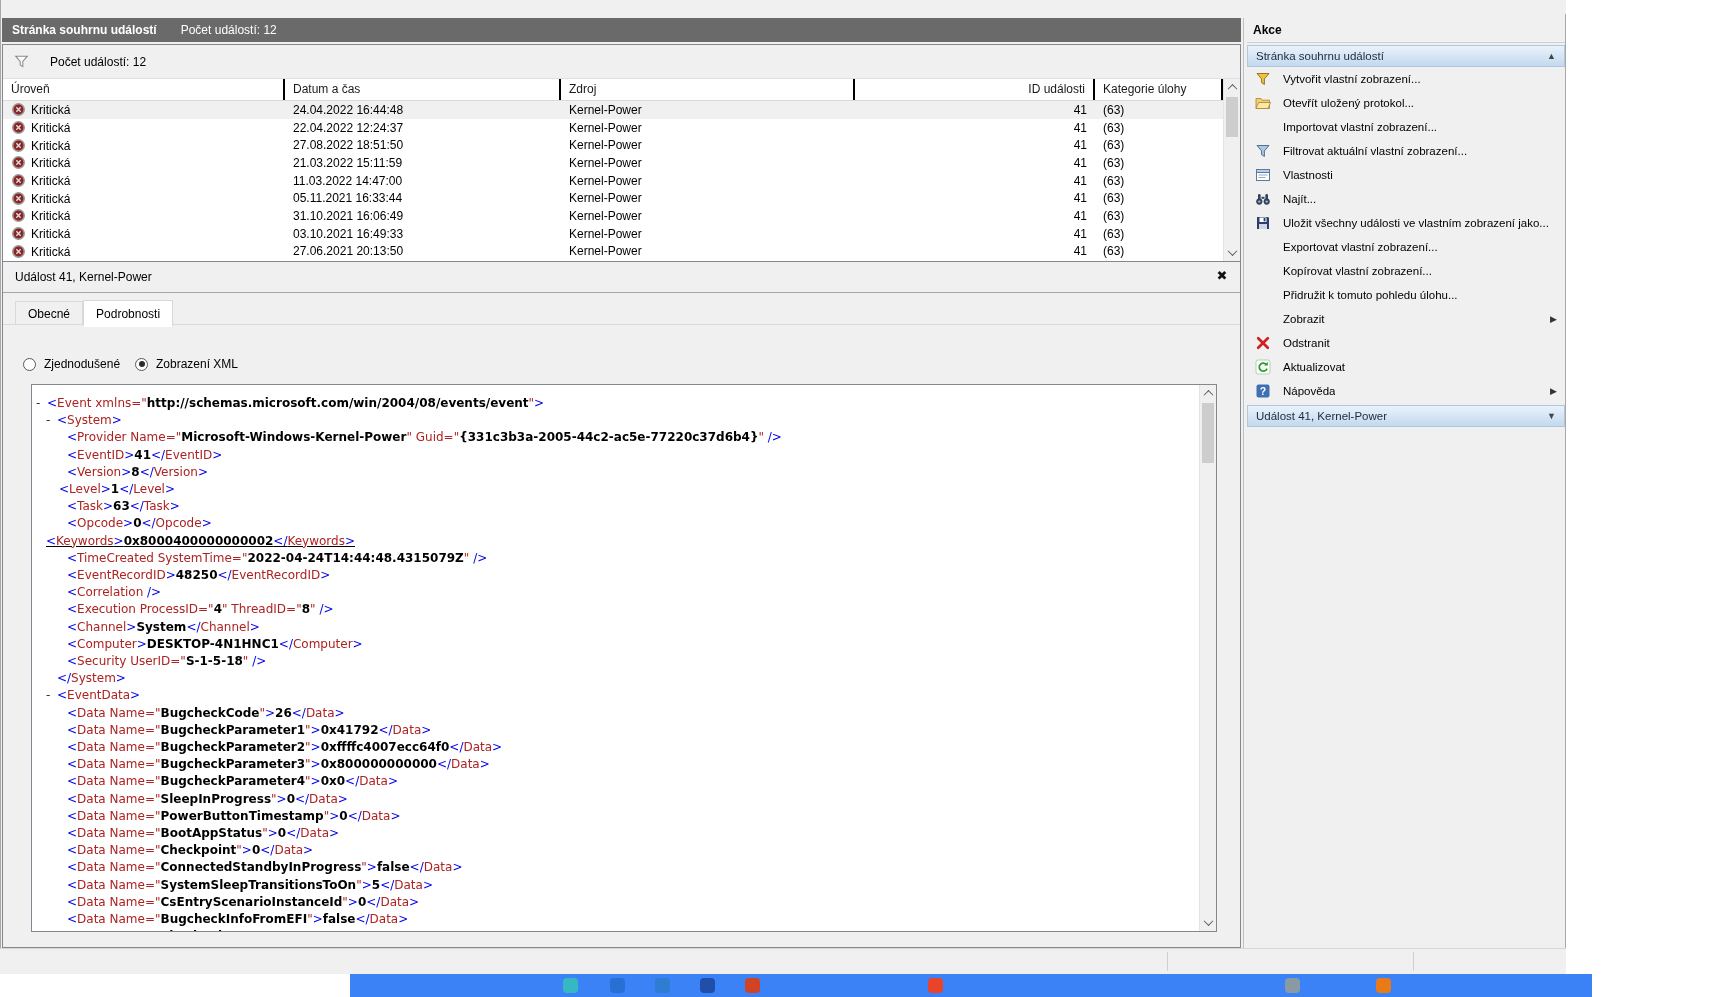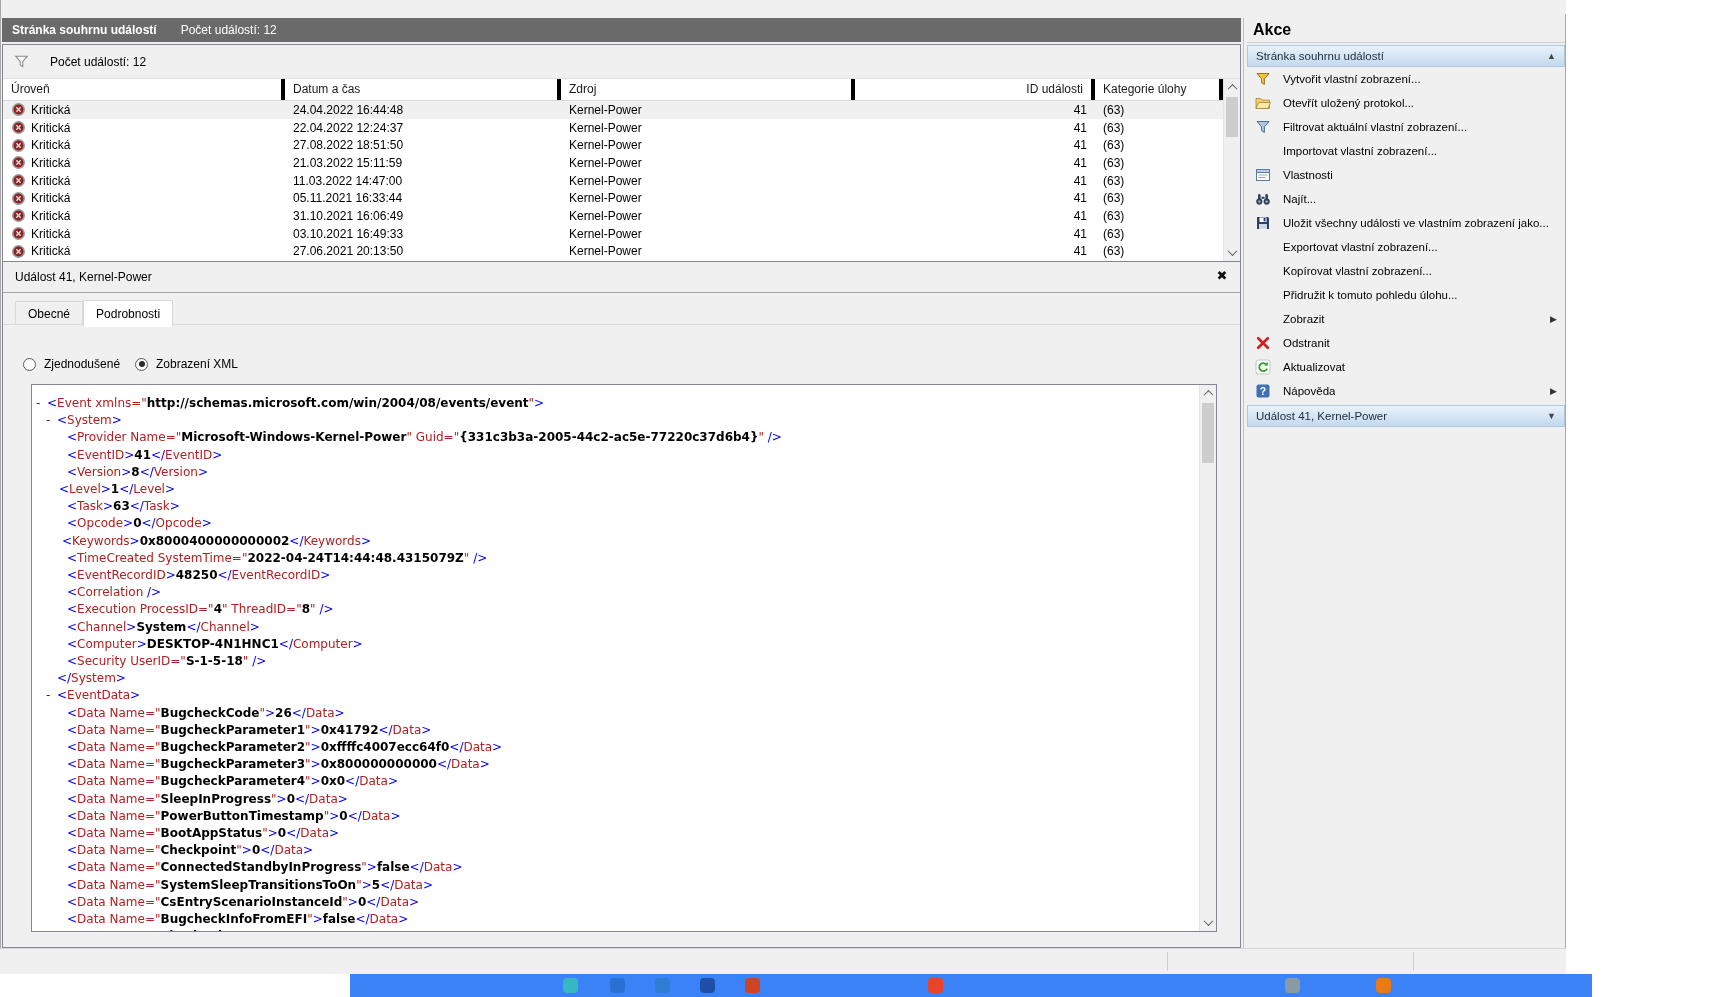--- a/index.html
+++ b/index.html
@@ -15,28 +15,28 @@
   .db-title{font-weight:bold;font-size:12px;margin-left:10px;white-space:nowrap}
   .db-count{font-size:12px;margin-left:24px;white-space:nowrap}
 
   
   #panel{position:absolute;left:2px;top:44px;width:1239px;height:904px;border:1px solid #828790;background:#f0f0f0;box-sizing:border-box}
   #filterbar{position:absolute;left:0;top:0;width:100%;height:34px;border-bottom:1px solid #e0e0e0;display:flex;align-items:center;box-sizing:border-box;background:#f0f0f0}
   .funnel{margin-left:10px;width:17px;height:17px;flex:none}
   #filterlabel{margin-left:20px;font-size:12px}
 
   #thead{position:absolute;left:0;top:34px;width:1220px;height:22px;background:#fff;display:flex;border-bottom:1px solid #d9d9d9;box-sizing:border-box}
-  .th{font-size:12px;color:#1a1a1a;line-height:21px;padding-left:8px;border-right:4px solid #000000;box-sizing:border-box;white-space:nowrap;overflow:hidden}
+  .th{font-size:12px;color:#1a1a1a;line-height:21px;padding-left:8px;border-right:2px solid #000000;box-sizing:border-box;white-space:nowrap;overflow:hidden}
   .th.right{text-align:right;padding-right:8px;padding-left:0}
   #tbody{position:absolute;left:0;top:56px;width:1220px;height:160px;background:#fff;overflow:hidden}
   .trow{display:flex;height:17.7px;align-items:center;font-size:12px}
   .trow.sel{background:#f0f0f0}
   .cell{box-sizing:border-box;padding-left:8px;white-space:nowrap;overflow:hidden;flex:none}
   .cell.right{text-align:right;padding-right:8px;padding-left:0}
-  .cell.lvl{display:flex;align-items:center}
+  .cell.lvl{display:flex;align-items:flex-end}
   .crit{width:15px;height:15px;margin-right:5px;flex:none;display:inline-block}
 
   
   .vscroll{position:absolute;width:17px;background:#f0f0f0;border-left:1px solid #e4e4e4;box-sizing:border-box}
   #tscroll{right:0;top:34px;height:182px}
   .sb-btn{position:absolute;left:0;width:16px;height:17px;display:flex;align-items:center;justify-content:center}
   .sb-up{top:0}.sb-down{bottom:0}
   .chev{display:inline-block;width:6px;height:6px;border-left:1.6px solid #5f5f5f;border-top:1.6px solid #5f5f5f}
   .chev.up{transform:rotate(45deg) translate(1px,1px)}
   .chev.down{transform:rotate(225deg) translate(1px,1px)}
@@ -64,21 +64,21 @@
   .xline{position:relative}
   .xmark{position:absolute;color:#333}
   .xp{color:#0000e8}
   .xe{color:#ad2222}
   .xv{font-weight:bold;color:#000}
   #xscroll{right:0;top:0;bottom:0;height:auto}
 
   
   #vdiv{position:absolute;left:1243px;top:18px;width:1px;height:930px;background:#c0c0c0}
   #actions{position:absolute;left:1247px;top:18px;width:318px;height:930px;background:#f0f0f0;font-size:11.5px}
-  #ahdr{height:24px;line-height:24px;font-weight:bold;font-size:16px;padding-left:6px;border-bottom:1px solid #d0d0d0}
+  #ahdr{height:24px;line-height:24px;font-weight:bold;font-size:12px;padding-left:6px;border-bottom:1px solid #d0d0d0}
   .asec-h{height:22px;background:linear-gradient(#e9f2fb,#c3d9ee);border:1px solid #b0c8de;box-sizing:border-box;display:flex;align-items:center;padding:0 8px;color:#1c2b3a;margin-top:2px}
   .asec-h .lbl{flex:1;font-size:11.5px}
   .asec-arrow{font-size:9px;color:#444}
   .aitem{height:24px;display:flex;align-items:center;position:relative}
   .aicon{width:16px;height:16px;margin-left:8px;flex:none}
   .aitem .lbl{margin-left:12px;white-space:nowrap;overflow:hidden}
   .sub-arrow{position:absolute;right:8px;font-size:9px;color:#333}
 
   
   #statusbar{position:absolute;left:0;top:948px;width:1566px;height:26px;background:#f0f0f0;border-top:1px solid #d7d7d7;box-sizing:border-box}
@@ -268,21 +268,21 @@
     <div id="xmlbox">
       <div id="xmlcontent">
           <div class="xline" style="padding-left: 15px;"><span class="xmark" style="left: 4px;">-</span><span class="xp">&lt;</span><span class="xe">Event</span><span class="xe"> xmlns="</span><span class="xv">http://schemas.microsoft.com/win/2004/08/events/event</span><span class="xe">"</span><span class="xp">&gt;</span></div>
           <div class="xline" style="padding-left: 25px;"><span class="xmark" style="left: 14px;">-</span><span class="xp">&lt;</span><span class="xe">System</span><span class="xp">&gt;</span></div>
           <div class="xline" style="padding-left: 35px;"><span class="xp">&lt;</span><span class="xe">Provider</span><span class="xe"> Name="</span><span class="xv">Microsoft-Windows-Kernel-Power</span><span class="xe">"</span><span class="xe"> Guid="</span><span class="xv">{331c3b3a-2005-44c2-ac5e-77220c37d6b4}</span><span class="xe">"</span><span class="xp"> /&gt;</span></div>
           <div class="xline" style="padding-left: 35px;"><span class="xp">&lt;</span><span class="xe">EventID</span><span class="xp">&gt;</span><span class="xv">41</span><span class="xp">&lt;/</span><span class="xe">EventID</span><span class="xp">&gt;</span></div>
           <div class="xline" style="padding-left: 35px;"><span class="xp">&lt;</span><span class="xe">Version</span><span class="xp">&gt;</span><span class="xv">8</span><span class="xp">&lt;/</span><span class="xe">Version</span><span class="xp">&gt;</span></div>
           <div class="xline" style="padding-left: 27px;"><span class="xp">&lt;</span><span class="xe">Level</span><span class="xp">&gt;</span><span class="xv">1</span><span class="xp">&lt;/</span><span class="xe">Level</span><span class="xp">&gt;</span></div>
           <div class="xline" style="padding-left: 35px;"><span class="xp">&lt;</span><span class="xe">Task</span><span class="xp">&gt;</span><span class="xv">63</span><span class="xp">&lt;/</span><span class="xe">Task</span><span class="xp">&gt;</span></div>
           <div class="xline" style="padding-left: 35px;"><span class="xp">&lt;</span><span class="xe">Opcode</span><span class="xp">&gt;</span><span class="xv">0</span><span class="xp">&lt;/</span><span class="xe">Opcode</span><span class="xp">&gt;</span></div>
-          <div class="xline" style="padding-left: 30px;"><span class="xp">&lt;</span><span class="xe">Keywords</span><span class="xp">&gt;</span><span class="xv">0x8000400000000002</span><span class="xp">&lt;/</span><span class="xe">Keywords</span><span class="xp">&gt;</span></div>
+          <div class="xline" style="padding-left: 14px; text-decoration: underline;"><span class="xp">&lt;</span><span class="xe">Keywords</span><span class="xp">&gt;</span><span class="xv">0x8000400000000002</span><span class="xp">&lt;/</span><span class="xe">Keywords</span><span class="xp">&gt;</span></div>
           <div class="xline" style="padding-left: 35px;"><span class="xp">&lt;</span><span class="xe">TimeCreated</span><span class="xe"> SystemTime="</span><span class="xv">2022-04-24T14:44:48.4315079Z</span><span class="xe">"</span><span class="xp"> /&gt;</span></div>
           <div class="xline" style="padding-left: 35px;"><span class="xp">&lt;</span><span class="xe">EventRecordID</span><span class="xp">&gt;</span><span class="xv">48250</span><span class="xp">&lt;/</span><span class="xe">EventRecordID</span><span class="xp">&gt;</span></div>
           <div class="xline" style="padding-left: 35px;"><span class="xp">&lt;</span><span class="xe">Correlation</span><span class="xp"> /&gt;</span></div>
           <div class="xline" style="padding-left: 35px;"><span class="xp">&lt;</span><span class="xe">Execution</span><span class="xe"> ProcessID="</span><span class="xv">4</span><span class="xe">"</span><span class="xe"> ThreadID="</span><span class="xv">8</span><span class="xe">"</span><span class="xp"> /&gt;</span></div>
           <div class="xline" style="padding-left: 35px;"><span class="xp">&lt;</span><span class="xe">Channel</span><span class="xp">&gt;</span><span class="xv">System</span><span class="xp">&lt;/</span><span class="xe">Channel</span><span class="xp">&gt;</span></div>
           <div class="xline" style="padding-left: 35px;"><span class="xp">&lt;</span><span class="xe">Computer</span><span class="xp">&gt;</span><span class="xv">DESKTOP-4N1HNC1</span><span class="xp">&lt;/</span><span class="xe">Computer</span><span class="xp">&gt;</span></div>
           <div class="xline" style="padding-left: 35px;"><span class="xp">&lt;</span><span class="xe">Security</span><span class="xe"> UserID="</span><span class="xv">S-1-5-18</span><span class="xe">"</span><span class="xp"> /&gt;</span></div>
           <div class="xline" style="padding-left: 25px;"><span class="xp">&lt;/</span><span class="xe">System</span><span class="xp">&gt;</span></div>
           <div class="xline" style="padding-left: 25px;"><span class="xmark" style="left: 14px;">-</span><span class="xp">&lt;</span><span class="xe">EventData</span><span class="xp">&gt;</span></div>
           <div class="xline" style="padding-left: 35px;"><span class="xp">&lt;</span><span class="xe">Data</span><span class="xe"> Name="</span><span class="xv">BugcheckCode</span><span class="xe">"</span><span class="xp">&gt;</span><span class="xv">26</span><span class="xp">&lt;/</span><span class="xe">Data</span><span class="xp">&gt;</span></div>
@@ -329,28 +329,28 @@
         <span class="lbl">Vytvořit vlastní zobrazení...</span>
       </div>
       <div class="aitem">
         <span class="aicon"><svg viewBox="0 0 16 16" width="16" height="16">
             <path d="M1 3.5h5l1.2 1.7h7.3v8.3H1z" fill="#f3d06c" stroke="#a9812c" stroke-width="0.8"></path>
             <path d="M1 13.5l2.6-6h11.9l-2.5 6z" fill="#fbe9a8" stroke="#a9812c" stroke-width="0.8"></path>
           </svg></span>
         <span class="lbl">Otevřít uložený protokol...</span>
       </div>
       <div class="aitem">
-        <span class="aicon"><svg viewBox="0 0 16 16" width="16" height="16">
-            <path d="M2 2.5h12l-4.6 5.4v5.6l-2.8-1.8V7.9z" fill="#aec8e0" stroke="#41648c" stroke-width="0.9"></path>
-          </svg></span>
-        <span class="lbl">Filtrovat aktuální vlastní zobrazení...</span>
-      </div>
-      <div class="aitem">
         <span class="aicon"></span>
         <span class="lbl">Importovat vlastní zobrazení...</span>
+      </div>
+      <div class="aitem">
+        <span class="aicon"><svg viewBox="0 0 16 16" width="16" height="16">
+            <path d="M2 2.5h12l-4.6 5.4v5.6l-2.8-1.8V7.9z" fill="#aec8e0" stroke="#41648c" stroke-width="0.9"></path>
+          </svg></span>
+        <span class="lbl">Filtrovat aktuální vlastní zobrazení...</span>
       </div>
       <div class="aitem">
         <span class="aicon"><svg viewBox="0 0 16 16" width="16" height="16">
             <rect x="1.5" y="2.5" width="13" height="11" fill="#fff" stroke="#5b7aa0"></rect>
             <rect x="1.5" y="2.5" width="13" height="3" fill="#b9cfe8" stroke="#5b7aa0"></rect>
             <line x1="3.5" y1="8" x2="12.5" y2="8" stroke="#9aabbf"></line>
             <line x1="3.5" y1="10.5" x2="10.5" y2="10.5" stroke="#9aabbf"></line>
           </svg></span>
         <span class="lbl">Vlastnosti</span>
       </div>

